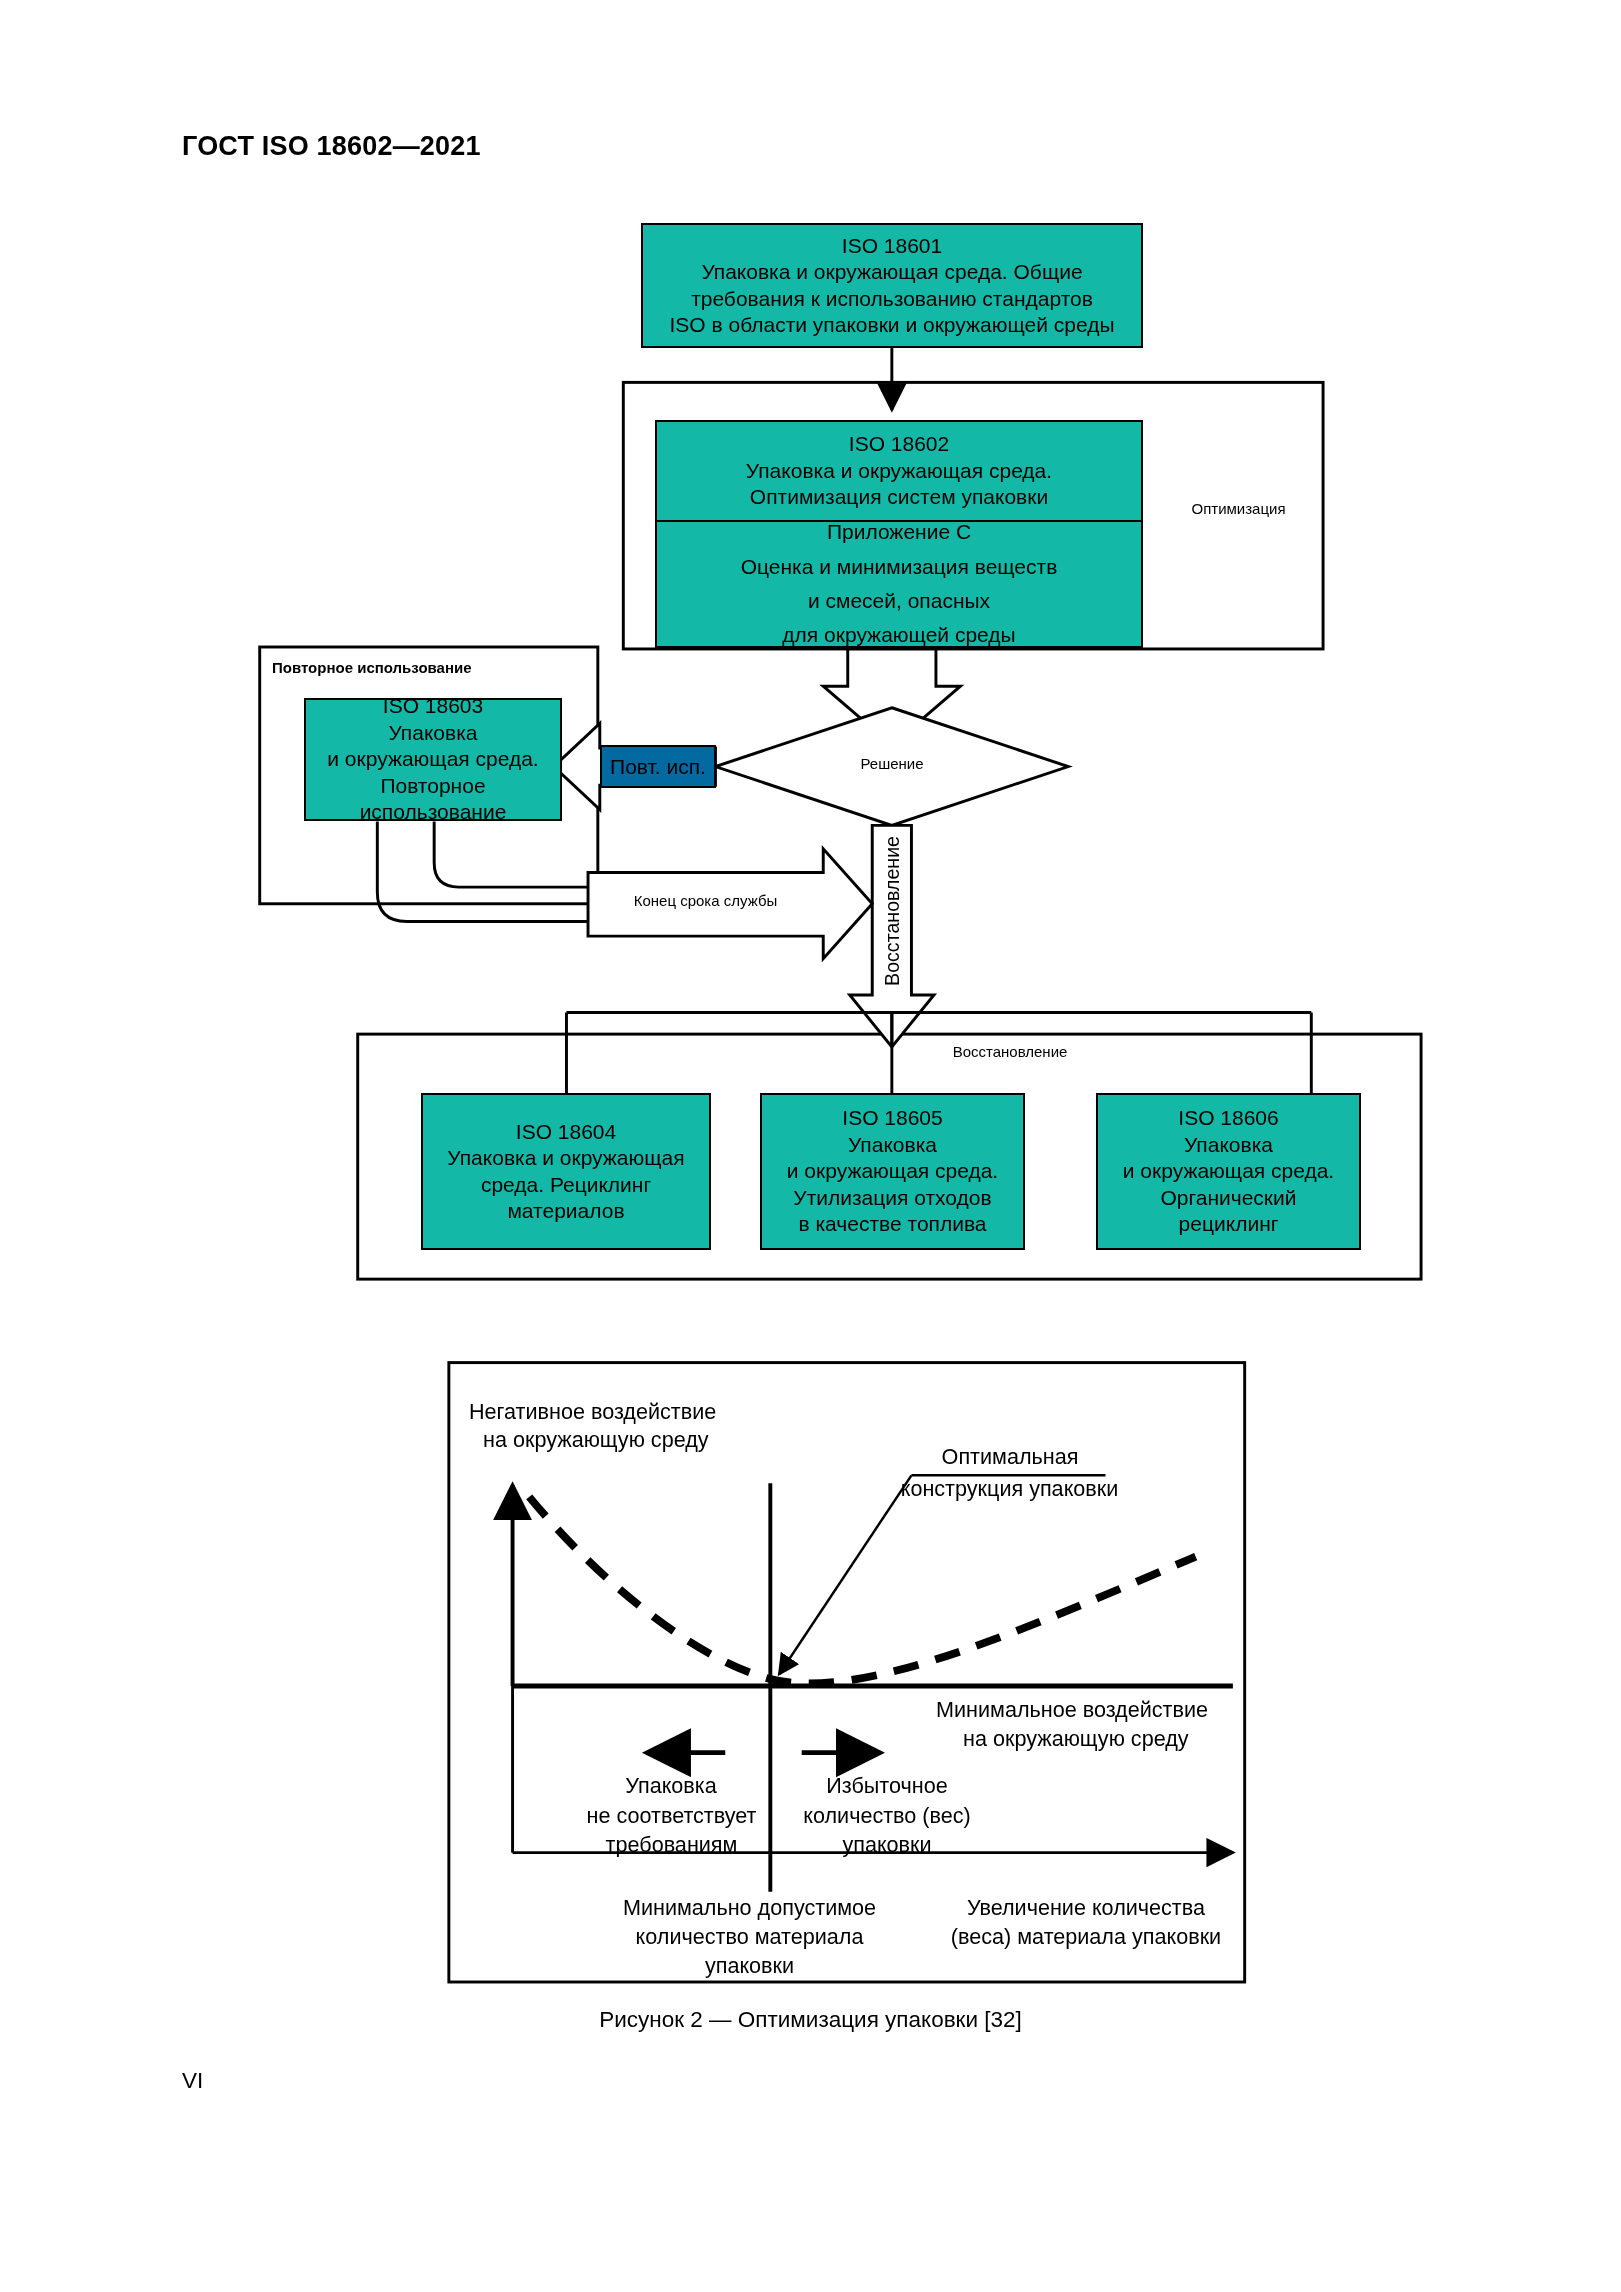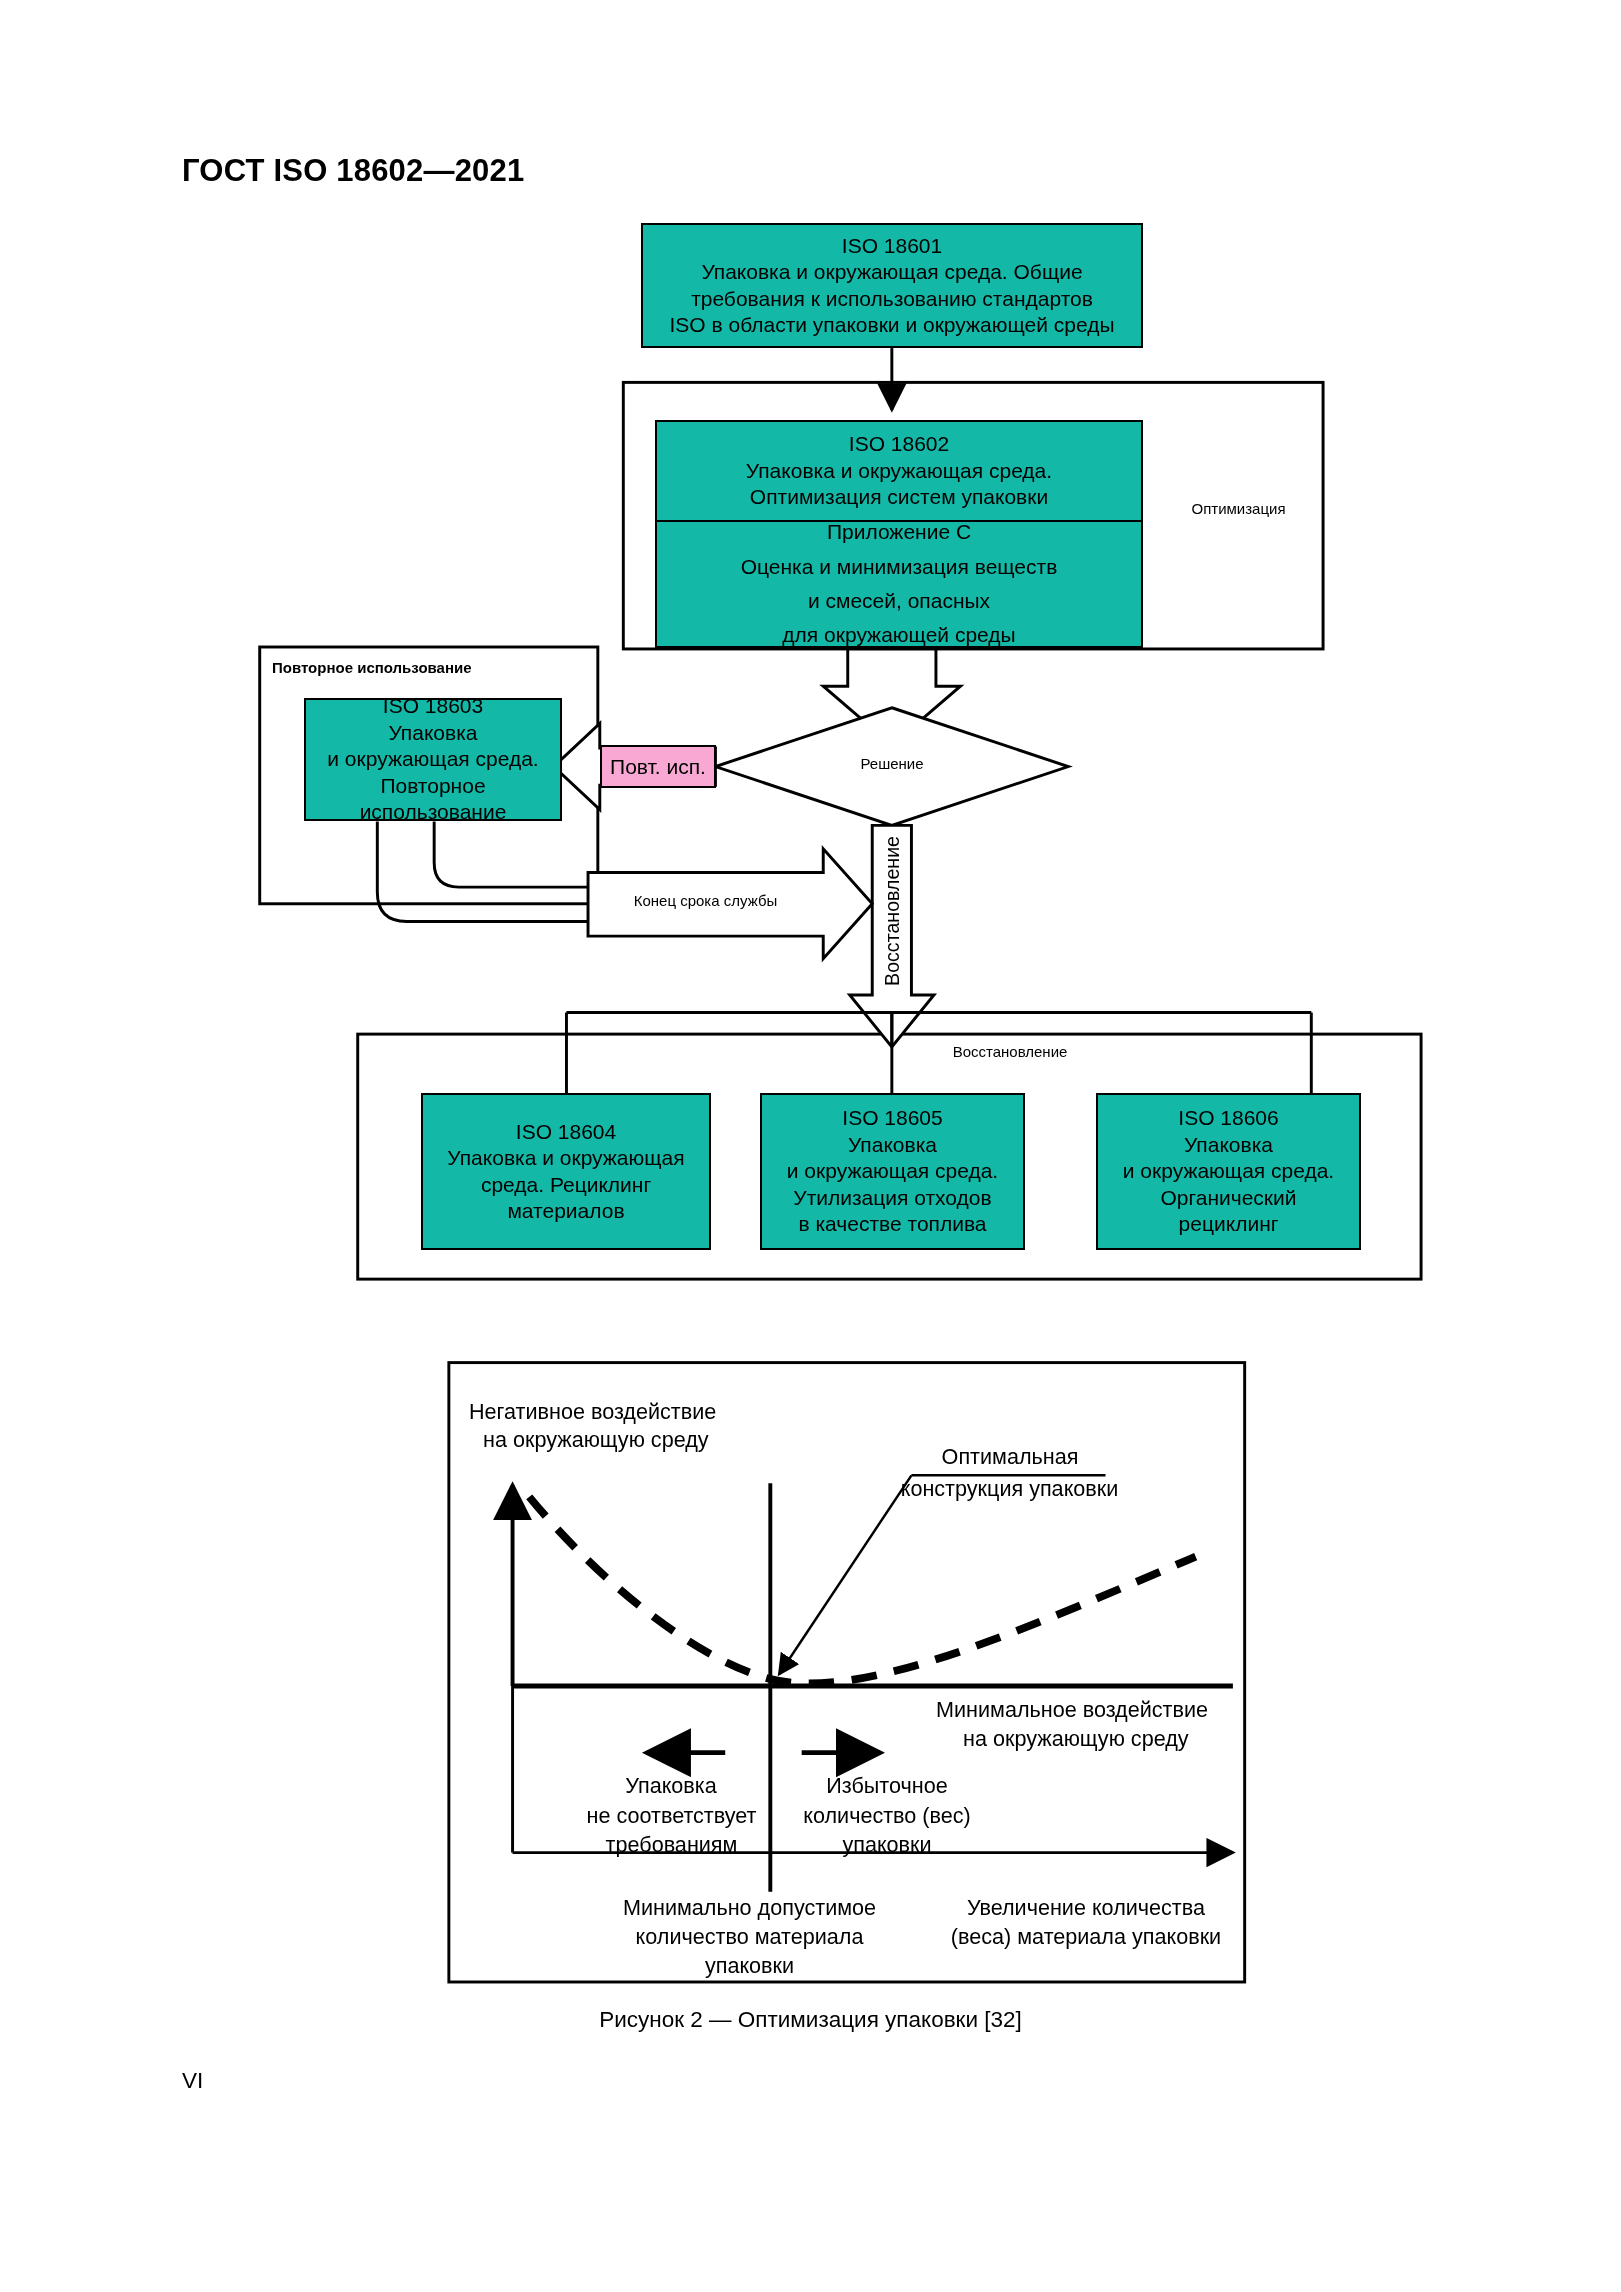--- a/index.html
+++ b/index.html
@@ -4,22 +4,22 @@
 <style>
   html,body{margin:0;padding:0;background:#ffffff;}
   body{
     width:1621px;height:2293px;position:relative;overflow:hidden;
     font-family:"Liberation Sans","DejaVu Sans",sans-serif;
     color:#000000;
   }
   .page{position:absolute;inset:0;}
 
   .doc-header{
-    position:absolute;left:182px;top:153px;
-    font-size:31px;font-weight:bold;letter-spacing:0.2px;
+    position:absolute;left:182px;top:131px;
+    font-size:27px;font-weight:bold;letter-spacing:0.2px;
   }
 
   .page-num{
     position:absolute;left:182px;top:2068px;
     font-size:22.5px;
   }
 
   .fig-caption{
     position:absolute;text-align:center;font-size:22.5px;width:100%;
   }
@@ -38,21 +38,21 @@
   }
   .plainlabel{
     position:absolute;font-size:15px;line-height:1.26;text-align:center;
   }
   .vlabel{
     position:absolute;font-size:19.6px;
     writing-mode:vertical-rl;transform:rotate(180deg);
     white-space:nowrap;
   }
   .arrowlabel{
-    position:absolute;border:2.9px solid #000;background:#f9a8d4;
+    position:absolute;border:2.9px solid #000;background:#0369a1;
     box-sizing:border-box;display:flex;align-items:center;justify-content:center;
     font-size:21px;
   }
 
   
   #figure2{position:absolute;left:0;top:0;width:1621px;height:2293px;}
   #figure2 svg{position:absolute;left:0;top:0;}
   .cl{position:absolute;font-size:21.6px;line-height:1.3;}
 </style>
 </head>

